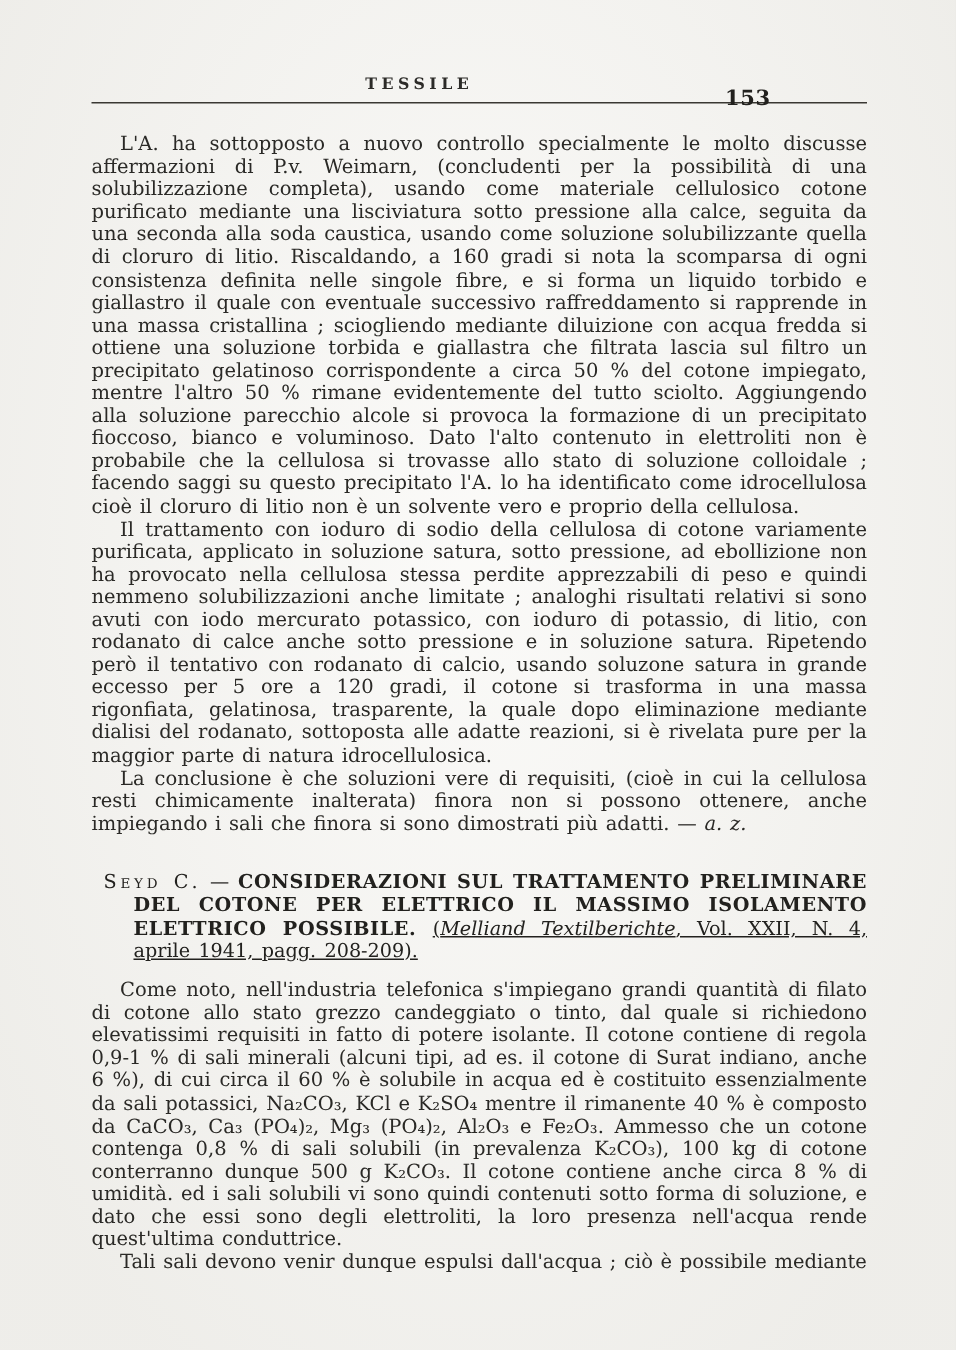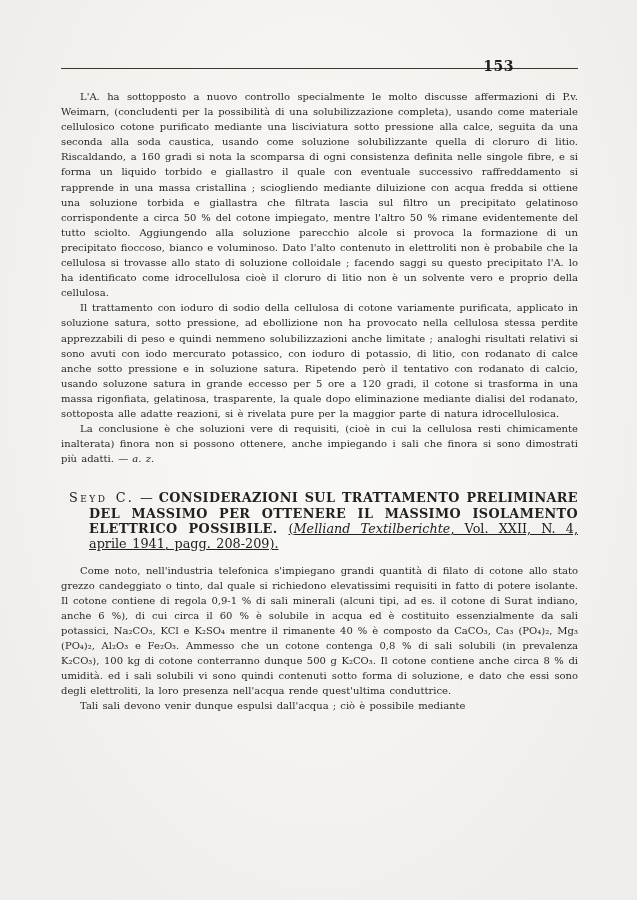--- a/index.html
+++ b/index.html
@@ -47,21 +47,21 @@
     color: #22211e;
   }
   .head-rule {
     height: 0;
     border: none;
     border-top: 1.6px solid #3a3833;
     margin: 0 0 20px 0;
   }
   .body-par {
     margin: 0;
-    font-size: 10px;
+    font-size: 13px;
     line-height: 15.1px;
     text-align: justify;
     text-indent: 19px;
     color: #2a2926;
     word-spacing: 1px;
   }
   .sig {
     font-style: italic;
     margin-top: 44px;
   }
@@ -91,31 +91,32 @@
   .heading-source em {
     font-style: italic;
   }
 </style>
 </head>
 <body>
 
 <div class="page">
 
   <div class="running-head">
+    <span class="running-title">TESSILE</span>
     <span class="page-number">153</span>
   </div>
 
   <hr class="head-rule">
 
   <section>
     <p class="body-par">L'A. ha sottopposto a nuovo controllo specialmente le molto discusse affermazioni di P.v. Weimarn, (concludenti per la possibilità di una solubilizzazione completa), usando come materiale cellulosico cotone purificato mediante una lisciviatura sotto pressione alla calce, seguita da una seconda alla soda caustica, usando come soluzione solubilizzante quella di cloruro di litio. Riscaldando, a 160 gradi si nota la scomparsa di ogni consistenza definita nelle singole fibre, e si forma un liquido torbido e giallastro il quale con eventuale successivo raffreddamento si rapprende in una massa cristallina ; sciogliendo mediante diluizione con acqua fredda si ottiene una soluzione torbida e giallastra che filtrata lascia sul filtro un precipitato gelatinoso corrispondente a circa 50 % del cotone impiegato, mentre l'altro 50 % rimane evidentemente del tutto sciolto. Aggiungendo alla soluzione parecchio alcole si provoca la formazione di un precipitato fioccoso, bianco e voluminoso. Dato l'alto contenuto in elettroliti non è probabile che la cellulosa si trovasse allo stato di soluzione colloidale ; facendo saggi su questo precipitato l'A. lo ha identificato come idrocellulosa cioè il cloruro di litio non è un solvente vero e proprio della cellulosa.</p>
     <p class="body-par">Il trattamento con ioduro di sodio della cellulosa di cotone variamente purificata, applicato in soluzione satura, sotto pressione, ad ebollizione non ha provocato nella cellulosa stessa perdite apprezzabili di peso e quindi nemmeno solubilizzazioni anche limitate ; analoghi risultati relativi si sono avuti con iodo mercurato potassico, con ioduro di potassio, di litio, con rodanato di calce anche sotto pressione e in soluzione satura. Ripetendo però il tentativo con rodanato di calcio, usando soluzone satura in grande eccesso per 5 ore a 120 gradi, il cotone si trasforma in una massa rigonfiata, gelatinosa, trasparente, la quale dopo eliminazione mediante dialisi del rodanato, sottoposta alle adatte reazioni, si è rivelata pure per la maggior parte di natura idrocellulosica.</p>
     <p class="body-par"><span>La conclusione è che soluzioni vere di requisiti, (cioè in cui la cellulosa resti chimicamente inalterata) finora non si possono ottenere, anche impiegando i sali che finora si sono dimostrati più adatti. — </span><span class="sig">a. z.</span></p>
   </section>
 
   <section>
-    <p class="article-heading"><span class="heading-author">Seyd C.</span><span> — </span><span class="heading-title">CONSIDERAZIONI SUL TRATTAMENTO PRELIMINARE DEL MASSIMO PER OTTENERE IL MASSIMO ISOLAMENTO ELETTRICO POSSIBILE. </span><span class="heading-source"><span>(</span><em>Melliand Textilberichte</em><span>, Vol. XXII, N. 4, aprile 1941, pagg. 208-209).</span></span></p>
+    <p class="article-heading"><span class="heading-author">Seyd C.</span><span> — </span><span class="heading-title">CONSIDERAZIONI SUL TRATTAMENTO PRELIMINARE DEL COTONE PER ELETTRICO IL MASSIMO ISOLAMENTO ELETTRICO POSSIBILE. </span><span class="heading-source"><span>(</span><em>Melliand Textilberichte</em><span>, Vol. XXII, N. 4, aprile 1941, pagg. 208-209).</span></span></p>
 
     <p class="body-par">Come noto, nell'industria telefonica s'impiegano grandi quantità di filato di cotone allo stato grezzo candeggiato o tinto, dal quale si richiedono elevatissimi requisiti in fatto di potere isolante. Il cotone contiene di regola 0,9-1 % di sali minerali (alcuni tipi, ad es. il cotone di Surat indiano, anche 6 %), di cui circa il 60 % è solubile in acqua ed è costituito essenzialmente da sali potassici, Na₂CO₃, KCl e K₂SO₄ mentre il rimanente 40 % è composto da CaCO₃, Ca₃ (PO₄)₂, Mg₃ (PO₄)₂, Al₂O₃ e Fe₂O₃. Ammesso che un cotone contenga 0,8 % di sali solubili (in prevalenza K₂CO₃), 100 kg di cotone conterranno dunque 500 g K₂CO₃. Il cotone contiene anche circa 8 % di umidità. ed i sali solubili vi sono quindi contenuti sotto forma di soluzione, e dato che essi sono degli elettroliti, la loro presenza nell'acqua rende quest'ultima conduttrice.</p>
     <p class="body-par">Tali sali devono venir dunque espulsi dall'acqua ; ciò è possibile mediante</p>
   </section>
 
 </div>
 
 </body></html>

